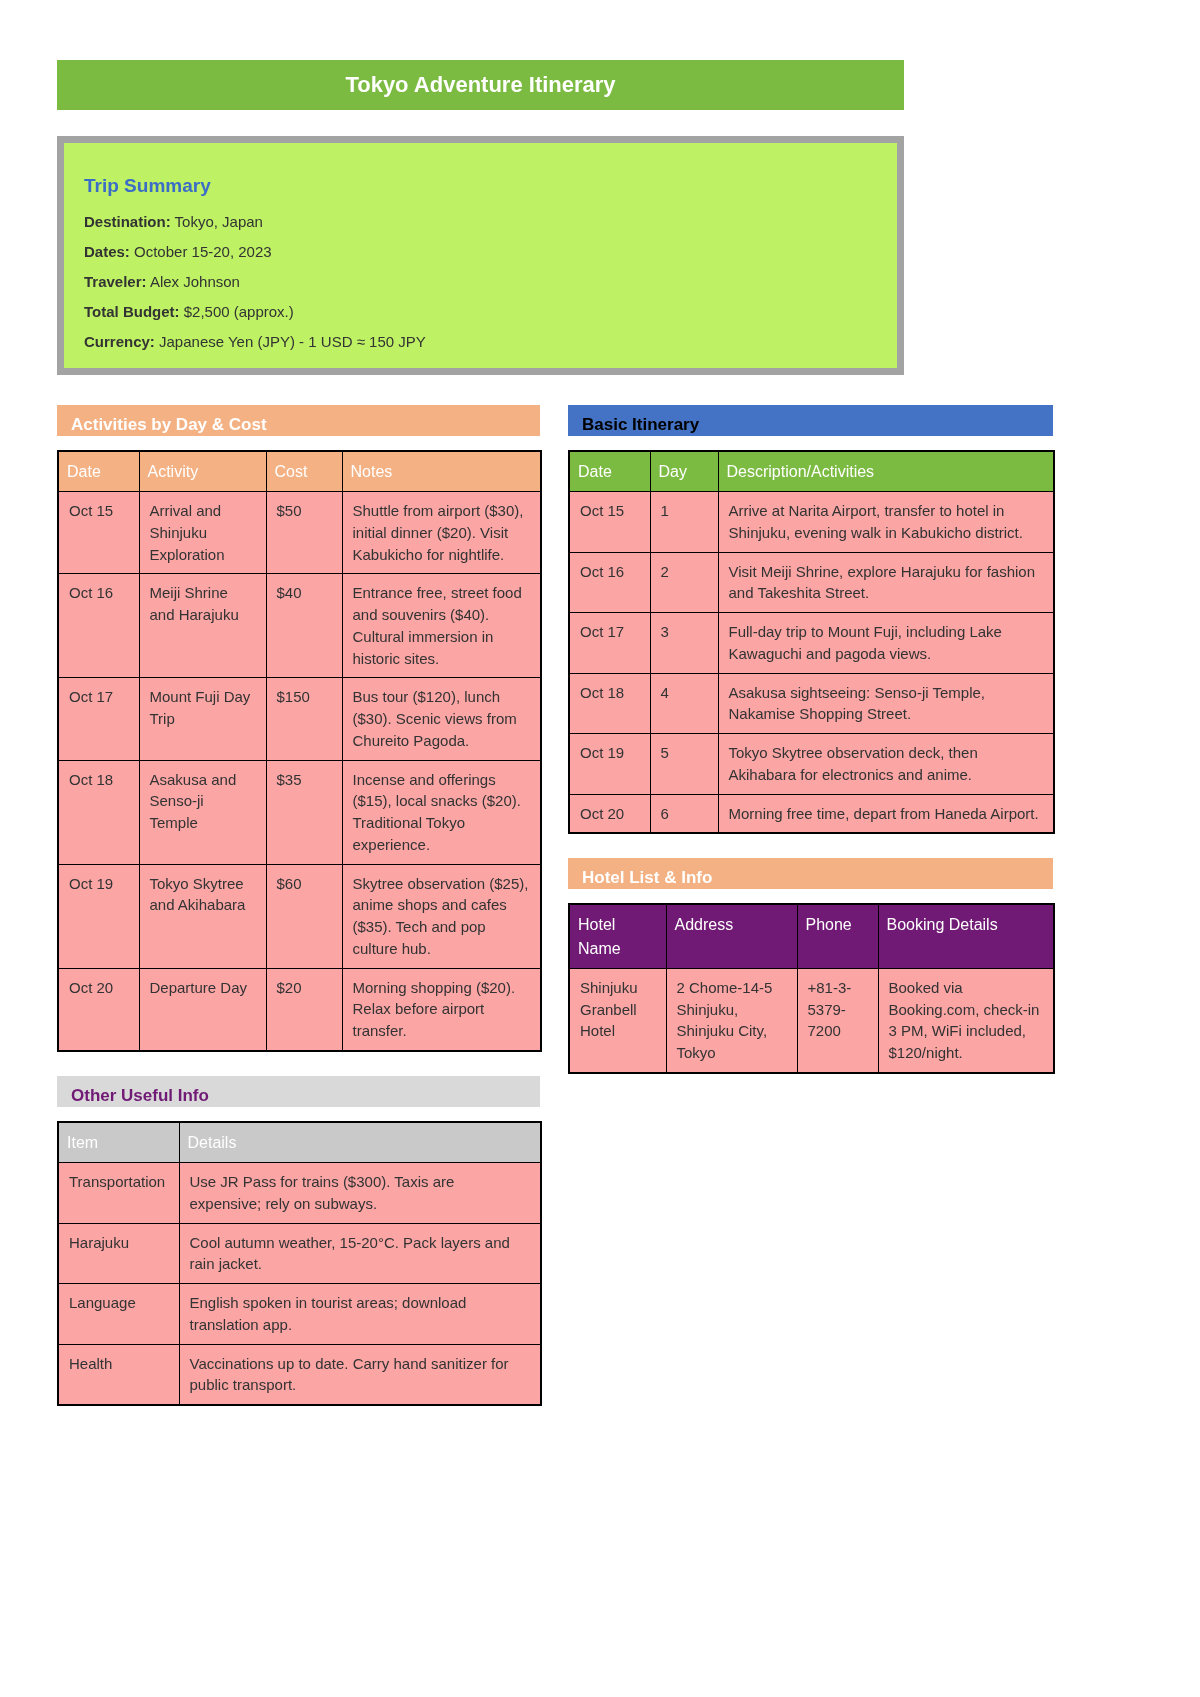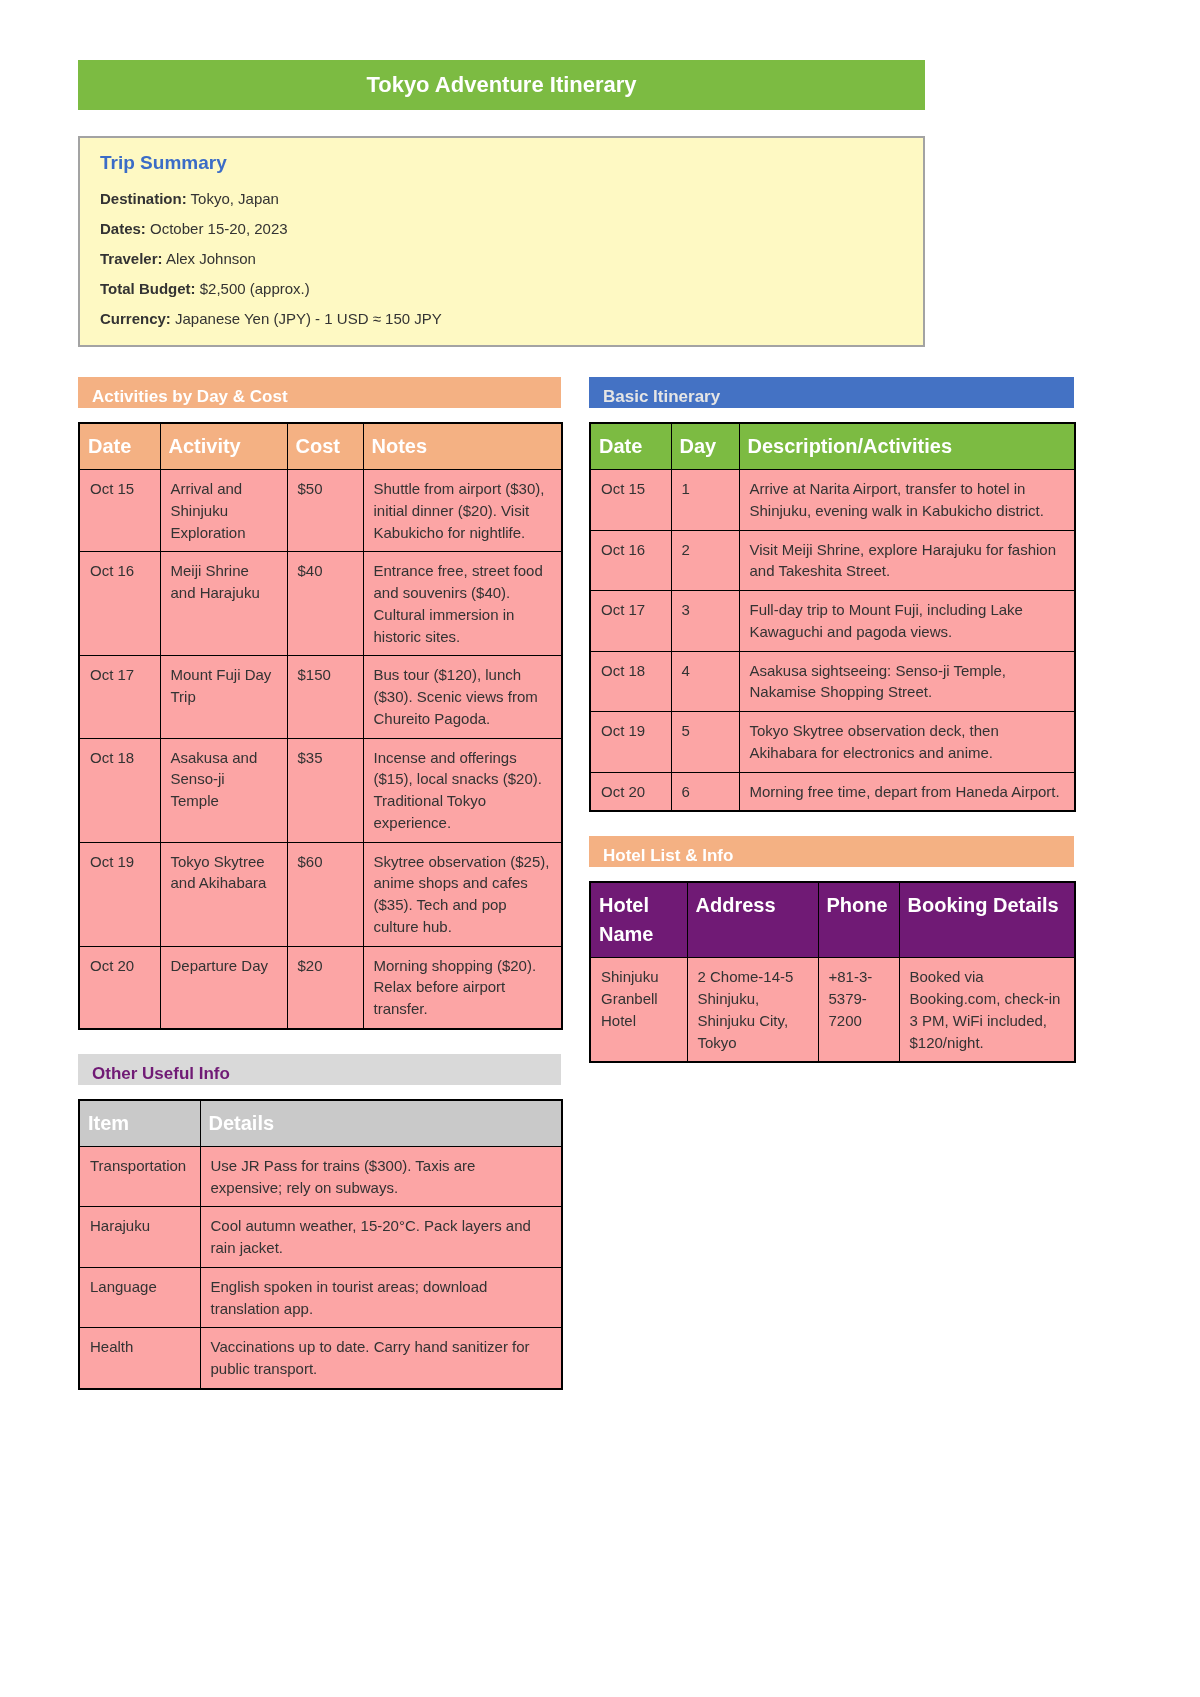--- a/index.html
+++ b/index.html
@@ -4,41 +4,41 @@
 <style>
   * { box-sizing: border-box; }
   html, body { margin: 0; padding: 0; background: #ffffff; }
   body {
     width: 1200px;
     font-family: "Liberation Sans", sans-serif;
     color: #333333;
   }
   .page {
     width: 847px;
-    margin-left: 78px;
+    margin-left: 57px;
     padding-top: 60px;
     padding-bottom: 60px;
   }
 
   
   .title-banner {
     background: #7cbb42;
     color: #ffffff;
     text-align: center;
     font-size: 22px;
     font-weight: bold;
     padding: 12px 0;
     margin-bottom: 26px;
   }
 
   
   .summary-box {
-    background: #fef9c3;
-    border: 2px solid #a3a3a3;
-    padding: 14px 20px 18px 20px;
+    background: #bef264;
+    border: 7px solid #a3a3a3;
+    padding: 32px 20px 18px 20px;
     margin-bottom: 30px;
   }
   .summary-box h2 {
     color: #3b6cc7;
     font-size: 19px;
     margin: 0 0 16px 0;
   }
   .summary-field { font-size: 15px; margin: 0 0 13px 0; }
   .summary-field:last-child { margin-bottom: 0; }
   .summary-field b { color: #333333; }
@@ -49,42 +49,42 @@
   .col-right { width: 485px; flex: 0 0 485px; }
 
   
   .band {
     font-size: 17px;
     font-weight: bold;
     padding: 10px 0 1px 14px;
     margin-bottom: 14px;
   }
   .band-orange { background: #f4b183; color: #ffffff; }
-  .band-blue   { background: #4472c4; color: #e5e5e5; }
+  .band-blue   { background: #4472c4; color: #000000; }
   .band-gray   { background: #d9d9d9; color: #701a75; }
 
   .section { margin-bottom: 24px; }
 
   
   table {
     border-collapse: collapse;
     table-layout: fixed;
     width: 100%;
     border: 2px solid #000000;
   }
   th, td {
     border: 1px solid #000000;
     padding: 8px 10px;
     font-size: 15px;
     line-height: 1.45;
     text-align: left;
     vertical-align: top;
     word-wrap: break-word;
   }
-  th { color: #ffffff; font-weight: bold; font-size: 20px; padding-left: 8px; }
+  th { color: #ffffff; font-weight: normal; font-size: 16px; padding-left: 8px; }
   thead.orange th { background: #f4b183; }
   thead.green  th { background: #7cbb42; }
   thead.blue   th { background: #701a75; }
   thead.gray   th { background: #c9c9c9; }
   td { background: #fca5a5; color: #333333; }
 
   
   .t-activities col:nth-child(1){ width: 81px; }
   .t-activities col:nth-child(2){ width: 127px; }
   .t-activities col:nth-child(3){ width: 76px; }

